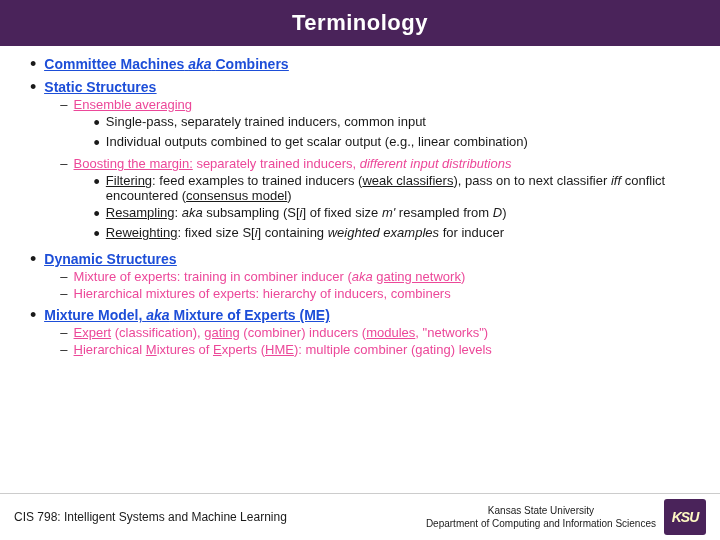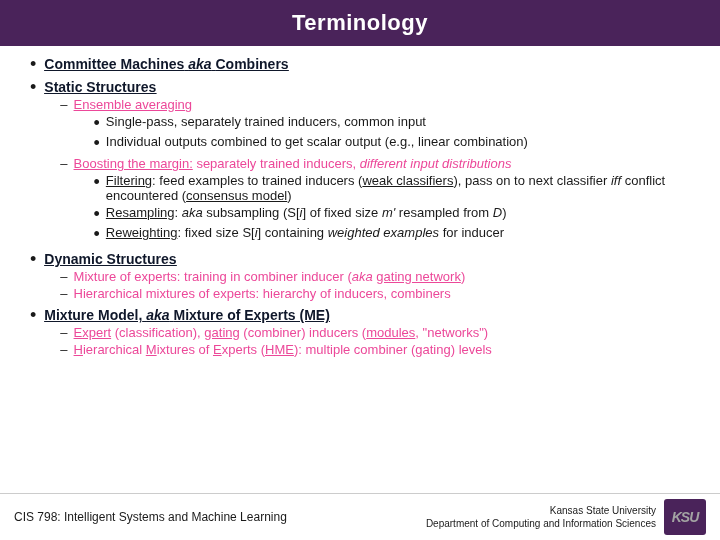--- a/index.html
+++ b/index.html
@@ -42,21 +42,21 @@
       color: #1a1a1a;
       font-size: 18px;
       margin-right: 8px;
       margin-top: -2px;
       flex-shrink: 0;
     }
     .bullet-l1-text {
       font-size: 14px;
       font-weight: bold;
       text-decoration: underline;
-      color: #0f172a;
+      color: #1d4ed8;
     }
     .bullet-l1-text em {
       font-style: italic;
       text-decoration: underline;
     }
     .sub-items {
       margin-left: 16px;
       margin-top: 2px;
     }
     .dash-item {
@@ -111,37 +111,37 @@
       background: #ffffff;
       gap: 31px;
     }
     .footer-left {
       font-size: 12px;
       color: #1a1a1a;
     }
     .footer-right {
       font-size: 10px;
       color: #1a1a1a;
-      text-align: right;
+      text-align: center;
       line-height: 1.3;
     }
     .ksu-logo {
       display: flex;
       align-items: center;
       gap: 8px;
     }
     .ksu-emblem {
       width: 42px;
       height: 36px;
       background: #4a235a;
       border-radius: 3px;
       display: flex;
       align-items: center;
       justify-content: center;
-      color: #a3a3a3;
+      color: #fef9c3;
       font-size: 14px;
       font-weight: bold;
       font-style: italic;
       letter-spacing: -1px;
     }
   </style>
 </head>
 <body>
 
 <div class="slide">

